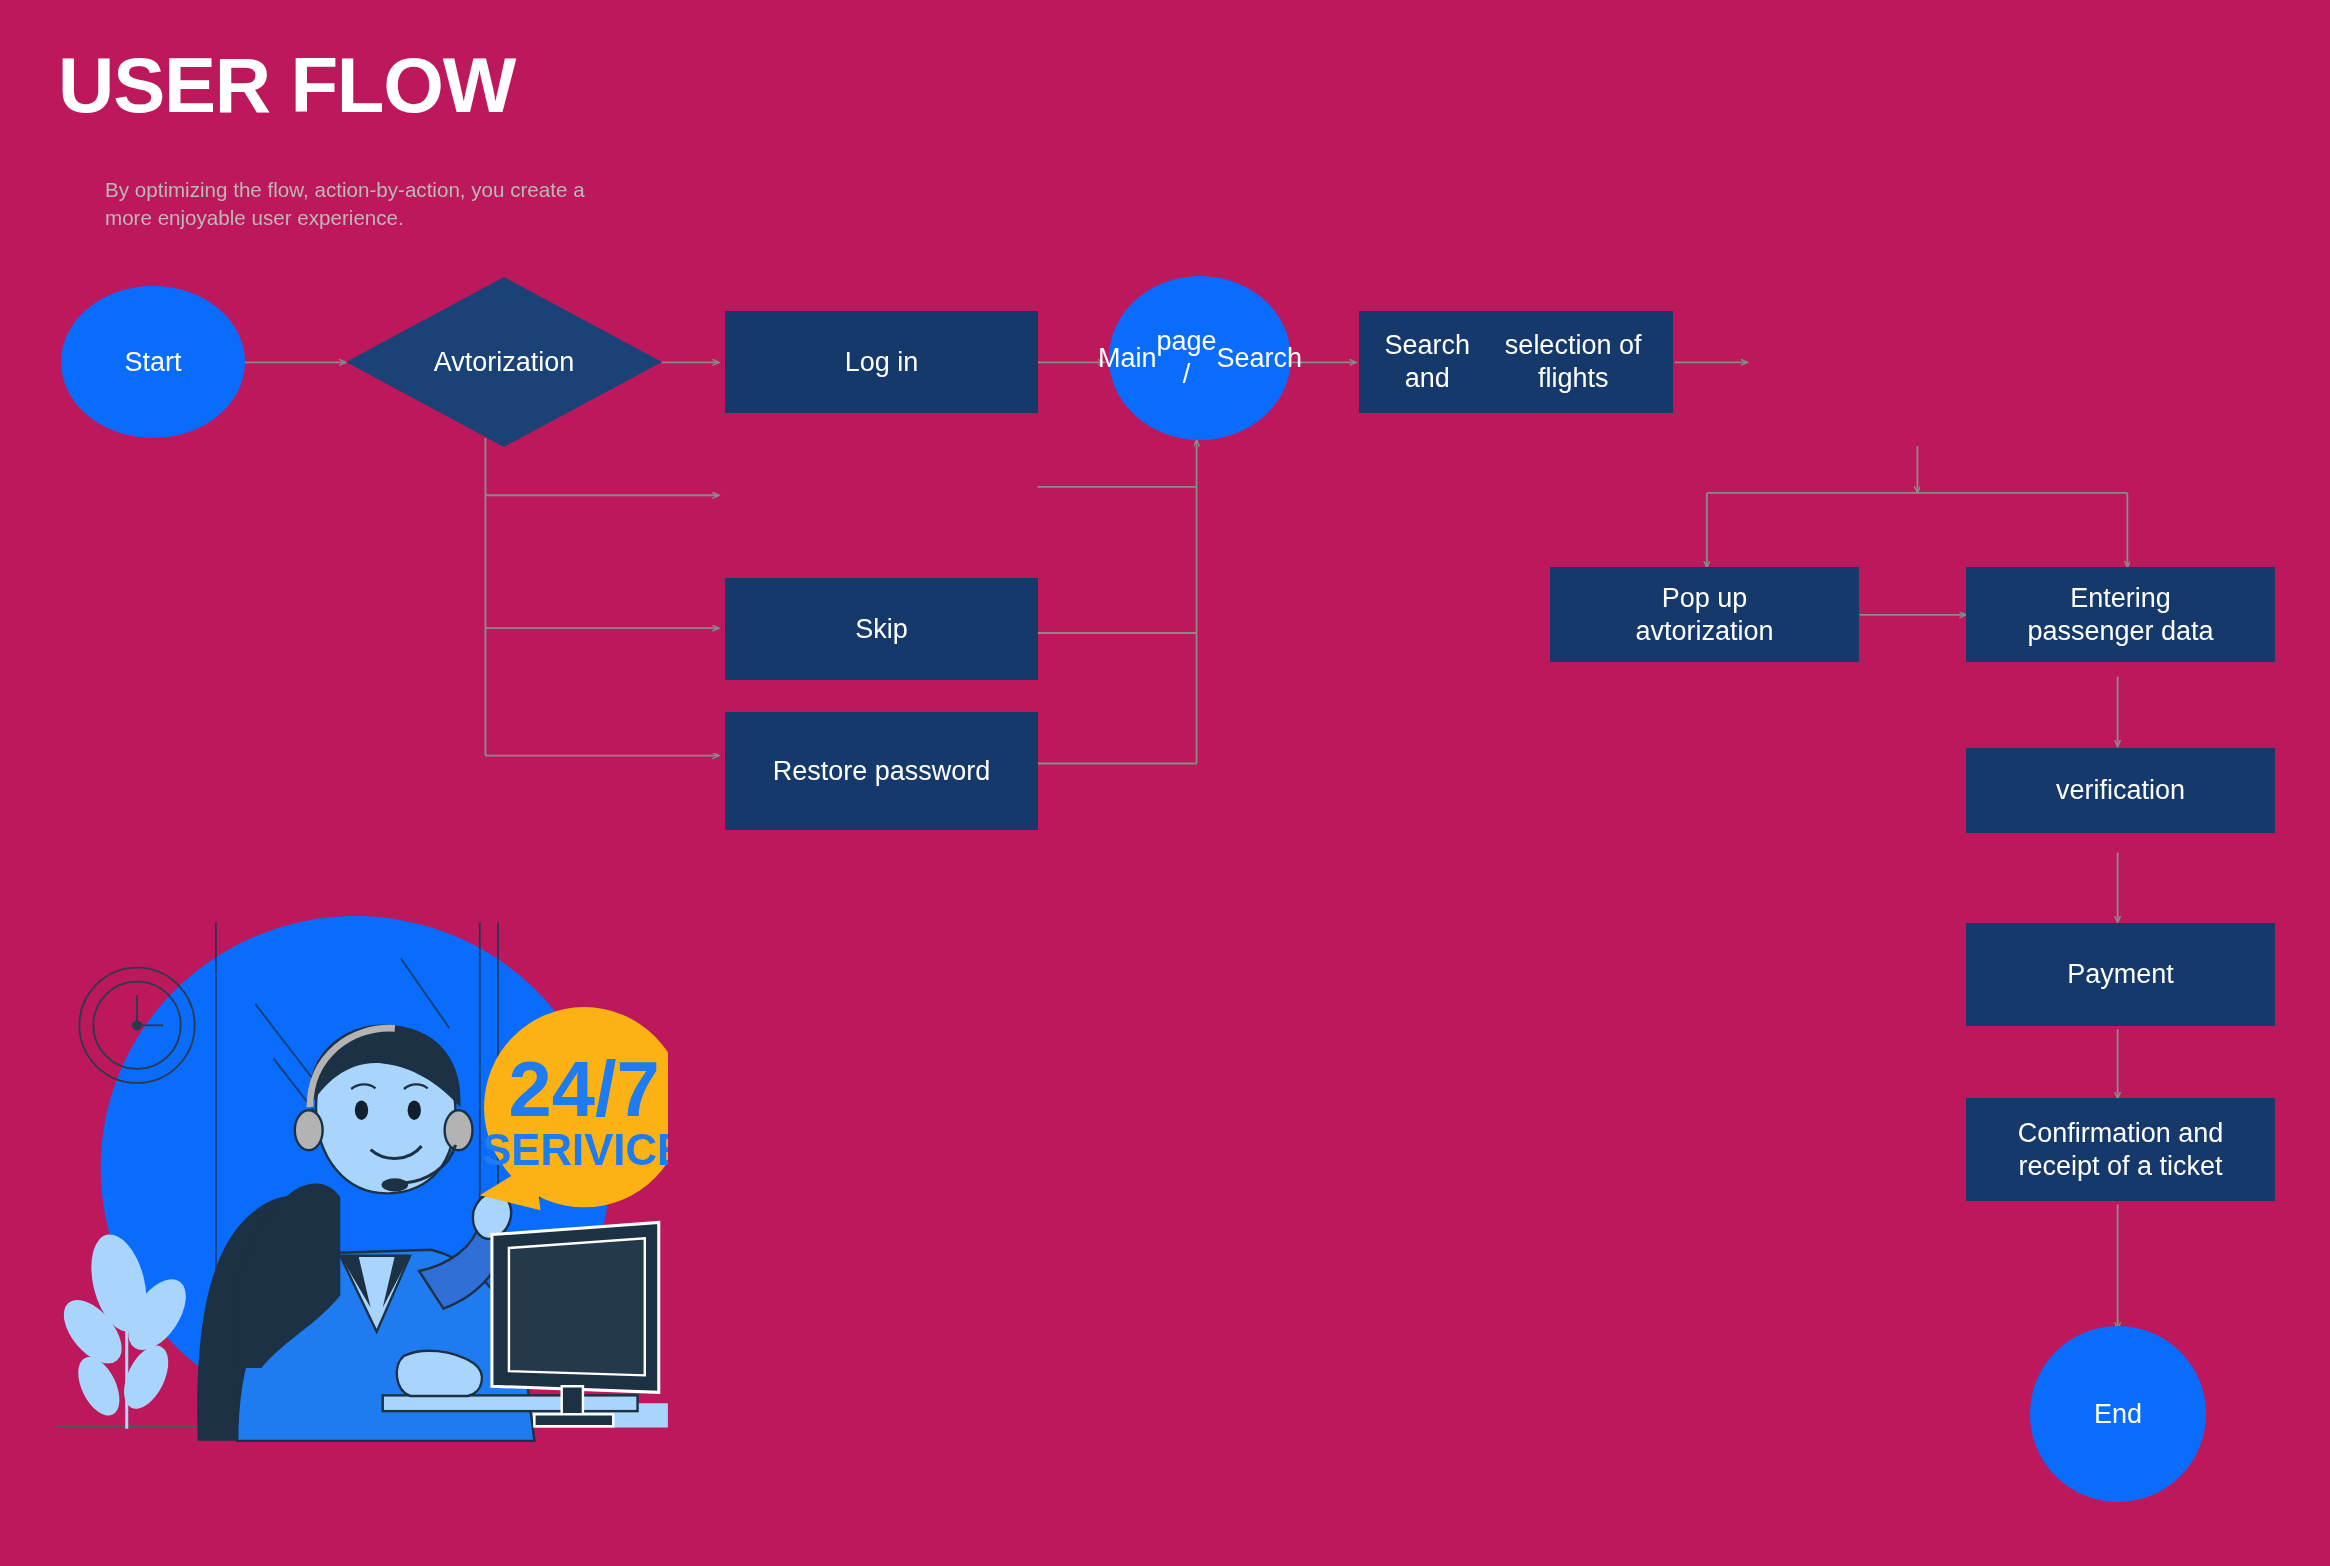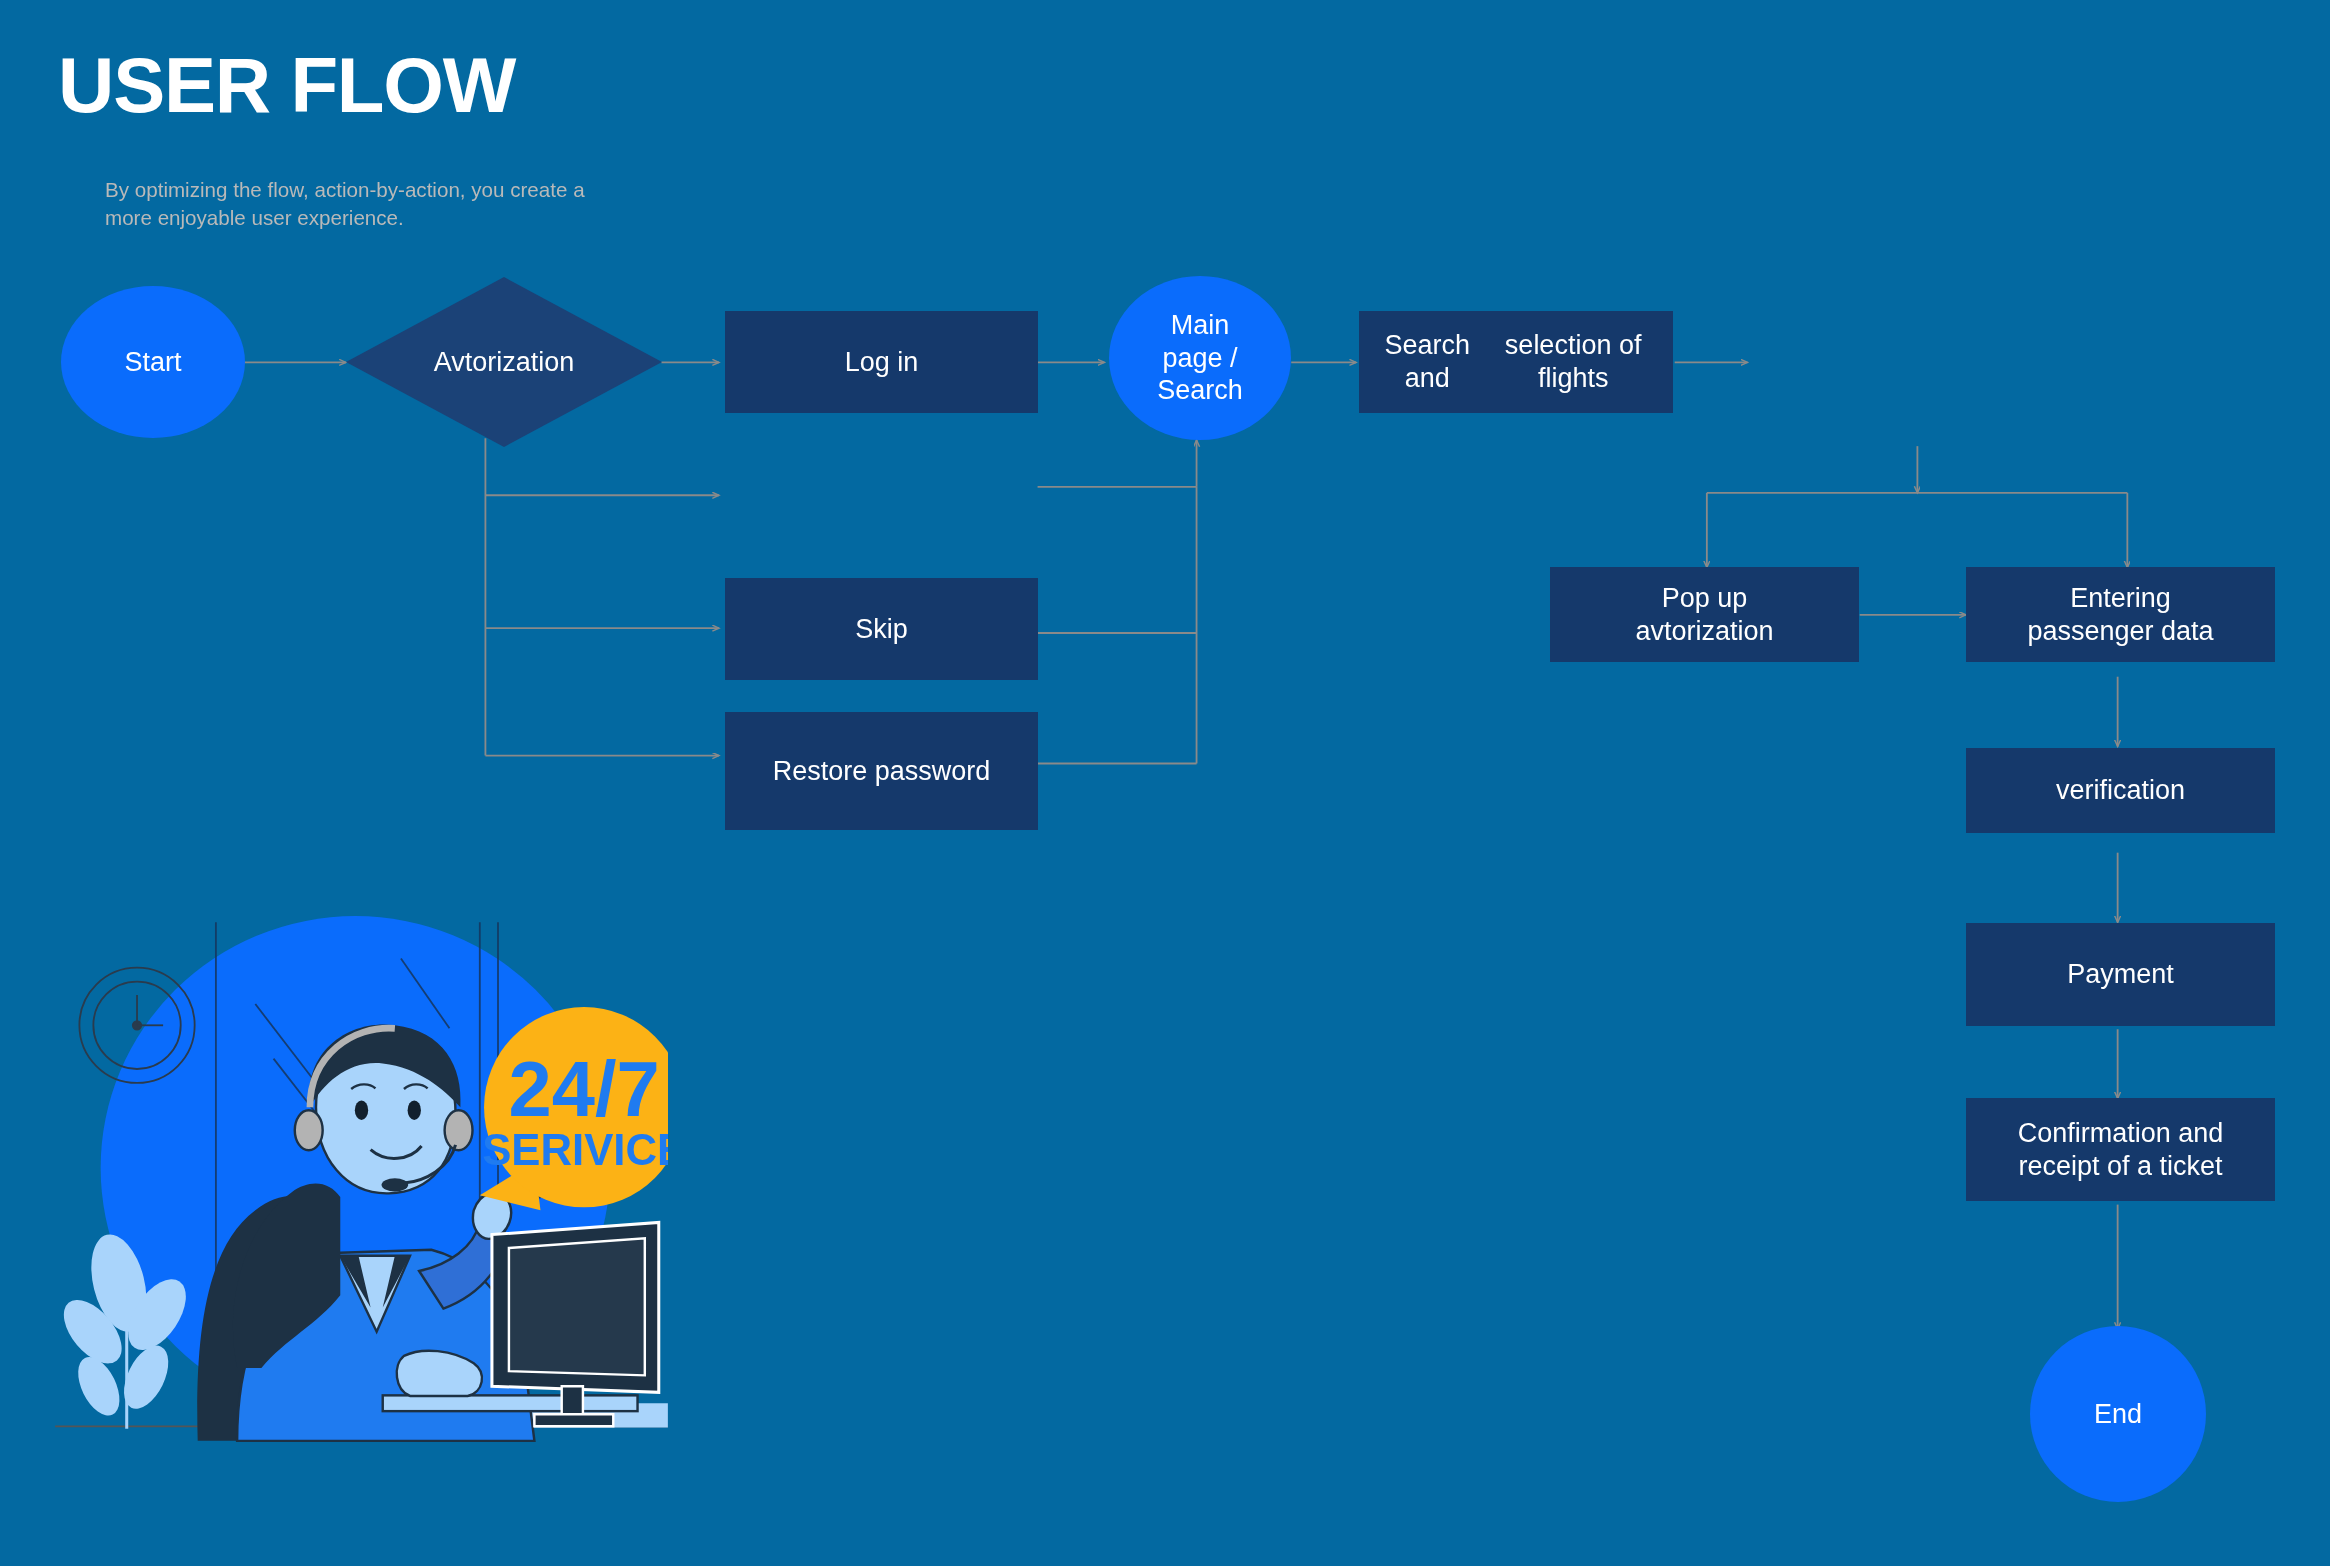--- a/index.html
+++ b/index.html
@@ -4,21 +4,21 @@
 <style>
   html, body {
     margin: 0;
     padding: 0;
     background: #1e1e1e;
   }
   #page {
     position: relative;
     width: 2330px;
     height: 1567px;
-    background: #0369a1;
+    background: #be185d;
     overflow: hidden;
     font-family: "Liberation Sans", sans-serif;
     -webkit-font-smoothing: antialiased;
   }
 
   
   #page-title {
     position: absolute;
     left: 58px;
     top: 46px;
@@ -171,21 +171,21 @@
 
 
   <div class="node rect" style="left:725px; top:578px; width:313px; height:102px;">
     <span>Skip</span>
   </div>
 
   <div class="node rect" style="left:725px; top:712px; width:313px; height:118px;">
     <span>Restore password</span>
   </div>
 
-  <div class="node circle" style="left:1109px; top:276px; width:182px; height:164px; flex-direction:column;">
+  <div class="node circle" style="left:1109px; top:276px; width:182px; height:164px; flex-direction:row;">
     <span>Main</span>
     <span>page /</span>
     <span>Search</span>
   </div>
 
   <div class="node rect" style="left:1359px; top:311px; width:314px; height:102px; flex-direction:row;">
     <span>Search and</span>
     <span>selection of flights</span>
   </div>
 

